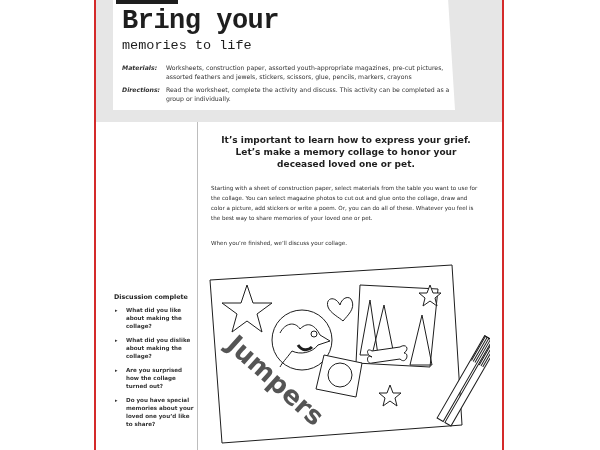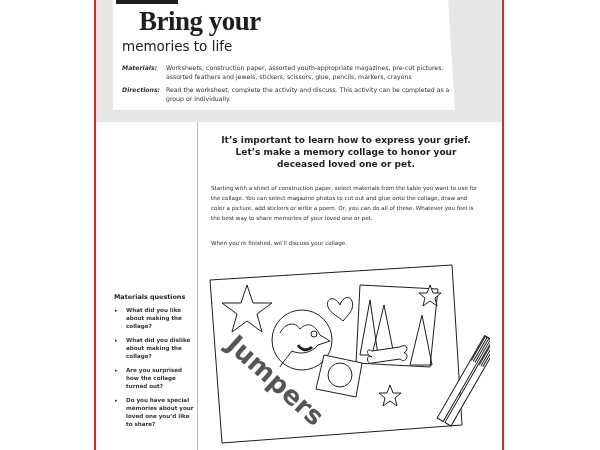--- a/index.html
+++ b/index.html
@@ -23,26 +23,26 @@
   .card {
     position: absolute; left: 113px; top: 0; width: 342px; height: 110px;
     background: #ffffff;
     clip-path: polygon(0 0, 98% 0, 100% 100%, 0 100%);
   }
   .tab {
     position: absolute; left: 116px; top: 0; width: 62px; height: 4px; background: #1e1e1e;
   }
   .title {
     position: absolute; left: 122px; top: 6px;
-    font-family: Liberation Serif, serif; font-weight: bold;
-    font-size: 27px; letter-spacing: -0.5px; line-height: 30px; color: #1e1e1e; margin-left: 17px;
+    font-family: Liberation Mono, monospace; font-weight: bold;
+    font-size: 27px; letter-spacing: -0.5px; line-height: 30px; color: #1e1e1e;
   }
   .subtitle {
     position: absolute; left: 122px; top: 38px;
-    font-size: 13.5px; line-height: 16px; color: #1e1e1e;
+    font-size: 13.5px; line-height: 16px; color: #1e1e1e; font-family: Liberation Mono, monospace;
   }
   .meta-row { position: absolute; left: 122px; font-size: 6.2px; line-height: 9px; color: #333; }
   .meta-row .lbl { position: absolute; left: 0; font-style: italic; font-weight: bold; width: 40px; }
   .meta-row .val { position: absolute; left: 44px; width: 290px; }
   .meta-row.materials { top: 63px; }
   .meta-row.directions { top: 85px; }
 
   .divider { position: absolute; left: 197px; top: 122px; width: 1px; height: 328px; background: #bdbdbd; }
 
   .lead {
@@ -89,21 +89,21 @@
   <span class="lbl">Directions:</span>
   <span class="val">Read the worksheet, complete the activity and discuss. This activity can be completed as a group or individually.</span>
 </div>
 
 <div class="divider"></div>
 
 <div class="lead">It’s important to learn how to express your grief. Let’s make a memory collage to honor your deceased loved one or pet.</div>
 <div class="body-text">Starting with a sheet of construction paper, select materials from the table you want to use for the collage. You can select magazine photos to cut out and glue onto the collage, draw and color a picture, add stickers or write a poem. Or, you can do all of these. Whatever you feel is the best way to share memories of your loved one or pet.</div>
 <div class="finish">When you’re finished, we’ll discuss your collage.</div>
 
-<div class="dq-title">Materials questions</div>
+<div class="dq-title">Discussion complete</div>
 <ul class="dq-list">
   <li class="dq-item"><span class="bullet">▸</span><span>What did you like about making the collage?</span></li>
   <li class="dq-item"><span class="bullet">▸</span><span>What did you dislike about making the collage?</span></li>
   <li class="dq-item"><span class="bullet">▸</span><span>Are you surprised how the collage turned out?</span></li>
   <li class="dq-item"><span class="bullet">▸</span><span>Do you have special memories about your loved one you’d like to share?</span></li>
 </ul>
 
 <svg class="illustration" viewBox="0 0 290 195" fill="none" stroke="#1e1e1e" stroke-width="1">
 
   <polygon points="10,25 252,10 262,170 22,188" fill="#fff"></polygon>

